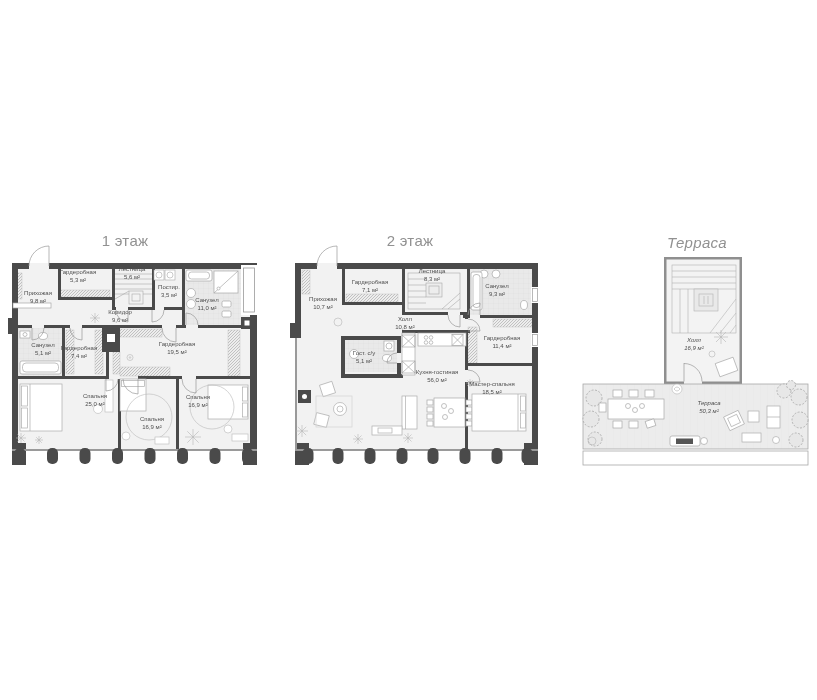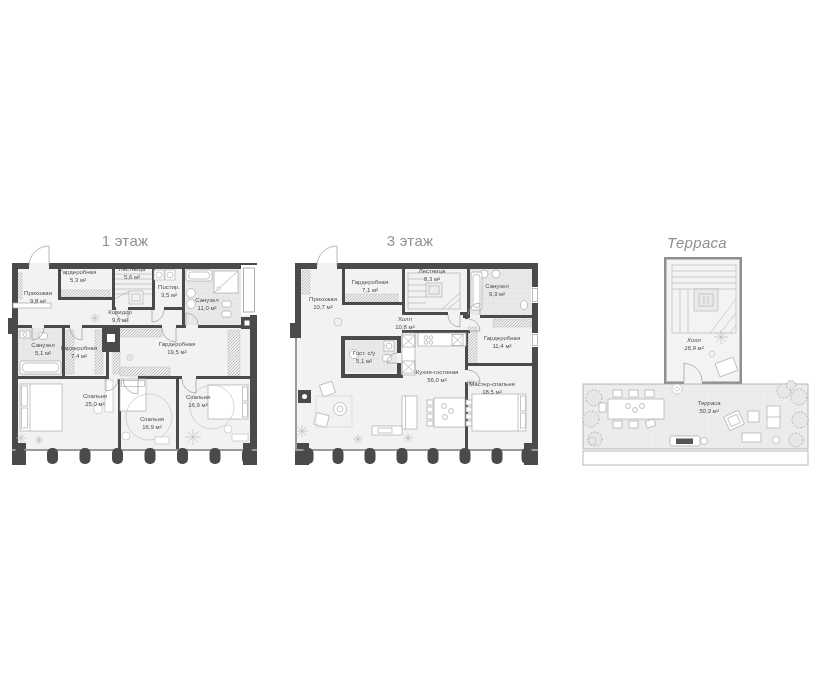--- a/index.html
+++ b/index.html
@@ -340,21 +340,21 @@
       <g stroke="#9a9a9a" stroke-width="0.7" fill="none">
         <path d="M49,33 V13 M29,33 A20,20 0 0 1 49,13"></path>
         <path d="M172,82 V94 M160,82 A12,12 0 0 0 172,94"></path>
         <path d="M192,82 V70 M180,82 A12,12 0 0 1 192,70"></path>
         <path d="M180,98 H192 M180,86 A12,12 0 0 1 192,98"></path>
         <path d="M180,149 H192 M180,137 A12,12 0 0 1 192,149"></path>
         <path d="M109,130 H99 M109,120 A10,10 0 0 0 99,130"></path>
       </g>
     </svg>
 
-    <div class="plan-title" style="left:122px;top:7px">3 этаж</div>
+    <div class="plan-title" style="left:122px;top:7px">2 этаж</div>
     <div class="room-label" style="left:35px;top:70px"><span>Прихожая</span><span class="area">10,7 м²</span></div>
     <div class="room-label" style="left:82px;top:53px"><span>Гардеробная</span><span class="area">7,1 м²</span></div>
     <div class="room-label" style="left:144px;top:42px"><span>Лестница</span><span class="area">8,3 м²</span></div>
     <div class="room-label" style="left:209px;top:57px"><span>Санузел</span><span class="area">9,3 м²</span></div>
     <div class="room-label" style="left:117px;top:90px"><span>Холл</span><span class="area">10,8 м²</span></div>
     <div class="room-label" style="left:76px;top:124px"><span>Гост. с/у</span><span class="area">5,1 м²</span></div>
     <div class="room-label" style="left:214px;top:109px"><span>Гардеробная</span><span class="area">11,4 м²</span></div>
     <div class="room-label" style="left:149px;top:143px"><span>Кухня-гостиная</span><span class="area">56,0 м²</span></div>
     <div class="room-label" style="left:204px;top:155px"><span>Мастер-спальня</span><span class="area">18,5 м²</span></div>
   </div>

